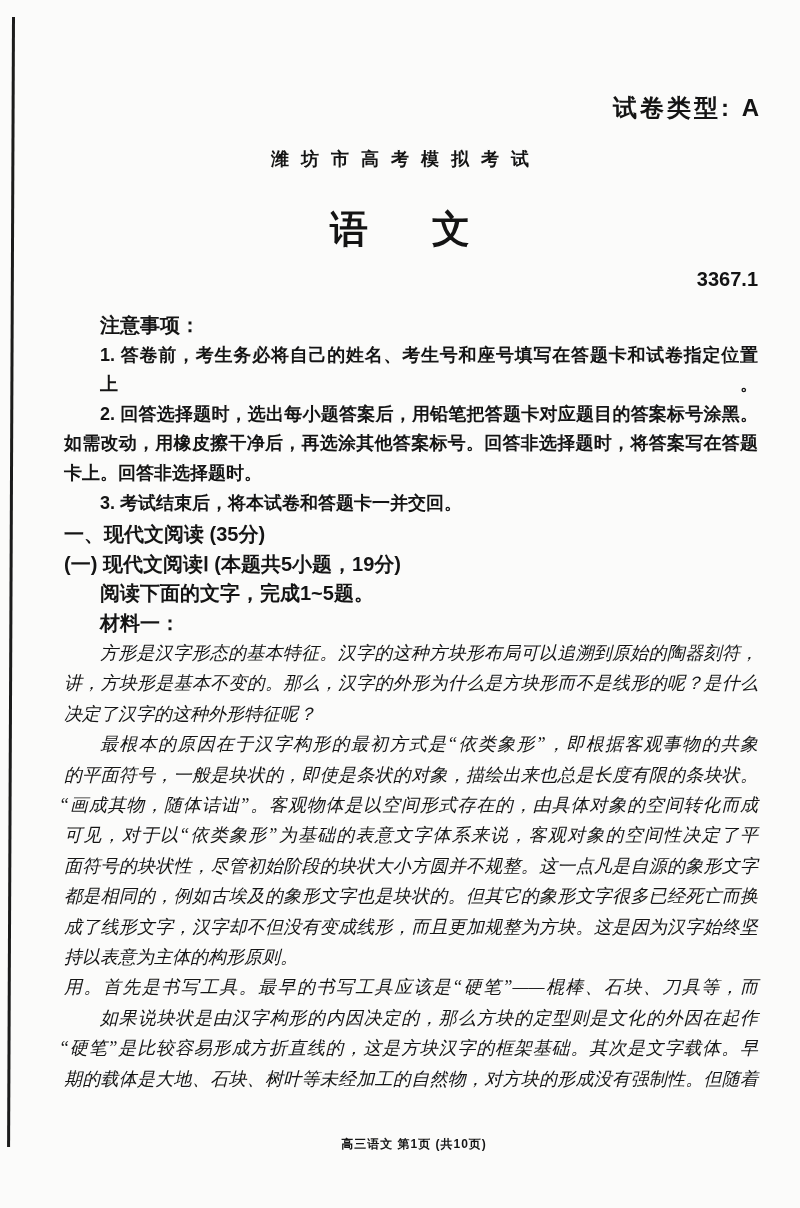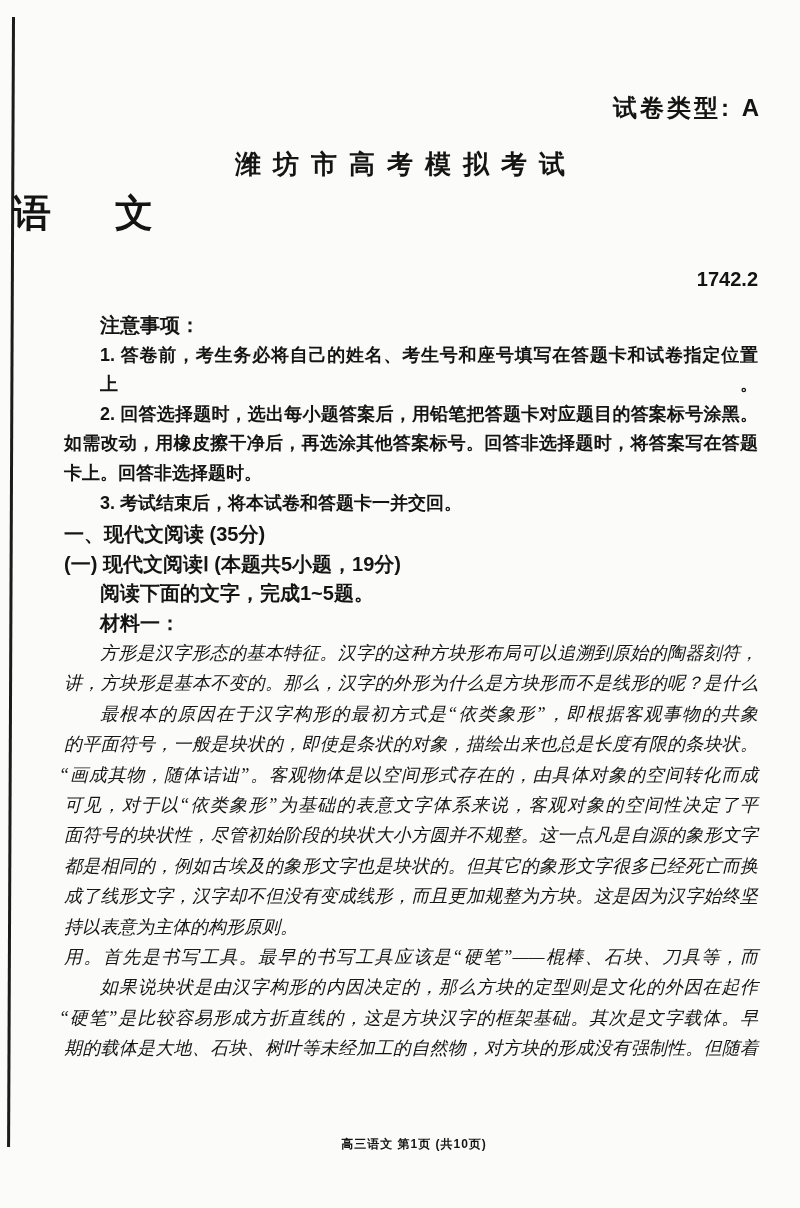--- a/index.html
+++ b/index.html
@@ -14,24 +14,24 @@
   .page-edge{
     position:absolute;left:12px;top:17px;width:3px;height:1130px;
     background:#1b1b1b;transform:rotate(0.25deg);transform-origin:top left;
   }
   .paper-type{
     position:absolute;top:92px;right:38px;
     font-size:24px;font-weight:700;letter-spacing:3px;
   }
   .exam-title{
     position:absolute;top:147px;left:0;width:800px;text-align:center;
-    font-size:26px;font-weight:700;letter-spacing:12px;text-indent:12px;
+    font-size:18px;font-weight:700;letter-spacing:12px;text-indent:12px;
   }
   .subject{
-    position:absolute;top:188px;left:0;width:800px;
+    position:absolute;top:204px;left:0;width:800px;text-align:center;
     font-size:38px;font-weight:700;letter-spacing:13px;text-indent:13px;
   }
   .date{
     position:absolute;top:268px;right:42px;
     font-size:20px;font-weight:700;
   }
   .textcol{position:absolute;left:64px;width:694px;}
   .notice{top:311px;font-size:18px;line-height:29.6px;font-weight:600;}
   .notice .nh{font-weight:700;font-size:20px;}
   .sections{top:520px;font-size:20px;line-height:29.5px;font-weight:700;}
@@ -49,41 +49,42 @@
   }
 </style>
 </head>
 <body>
 
 <div class="page-edge"></div>
 
 <div class="paper-type">试卷类型: A</div>
 <div class="exam-title">潍坊市高考模拟考试</div>
 <div class="subject">语　文</div>
-<div class="date">1742.2</div>
+<div class="date">3367.1</div>
 
 <div class="textcol notice">
   <div class="line ind nh">注意事项：</div>
   <div class="line ind fill">1. 答卷前，考生务必将自己的姓名、考生号和座号填写在答题卡和试卷指定位置上。</div>
   <div class="line ind fill">2. 回答选择题时，选出每小题答案后，用铅笔把答题卡对应题目的答案标号涂黑。</div>
   <div class="line fill">如需改动，用橡皮擦干净后，再选涂其他答案标号。回答非选择题时，将答案写在答题</div>
   <div class="line">卡上。回答非选择题时。</div>
   <div class="line ind">3. 考试结束后，将本试卷和答题卡一并交回。</div>
 </div>
 
 <div class="textcol sections">
   <div class="line">一、现代文阅读 (35分)</div>
   <div class="line">(一) 现代文阅读Ⅰ (本题共5小题，19分)</div>
   <div class="line ind">阅读下面的文字，完成1~5题。</div>
   <div class="line ind">材料一：</div>
 </div>
 
 <div class="textcol material">
   <div class="line ind fill">方形是汉字形态的基本特征。汉字的这种方块形布局可以追溯到原始的陶器刻符，</div>
   <div class="line fill">讲，方块形是基本不变的。那么，汉字的外形为什么是方块形而不是线形的呢？是什么</div>
+  <div class="line">决定了汉字的这种外形特征呢？</div>
   <div class="line ind fill">最根本的原因在于汉字构形的最初方式是“依类象形”，即根据客观事物的共象</div>
   <div class="line fill">的平面符号，一般是块状的，即使是条状的对象，描绘出来也总是长度有限的条块状。</div>
   <div class="line fill hang">“画成其物，随体诘诎”。客观物体是以空间形式存在的，由具体对象的空间转化而成</div>
   <div class="line fill">可见，对于以“依类象形”为基础的表意文字体系来说，客观对象的空间性决定了平</div>
   <div class="line fill">面符号的块状性，尽管初始阶段的块状大小方圆并不规整。这一点凡是自源的象形文字</div>
   <div class="line fill">都是相同的，例如古埃及的象形文字也是块状的。但其它的象形文字很多已经死亡而换</div>
   <div class="line fill">成了线形文字，汉字却不但没有变成线形，而且更加规整为方块。这是因为汉字始终坚</div>
   <div class="line">持以表意为主体的构形原则。</div>
   <div class="line fill">用。首先是书写工具。最早的书写工具应该是“硬笔”——棍棒、石块、刀具等，而</div>
   <div class="line ind fill">如果说块状是由汉字构形的内因决定的，那么方块的定型则是文化的外因在起作</div>

